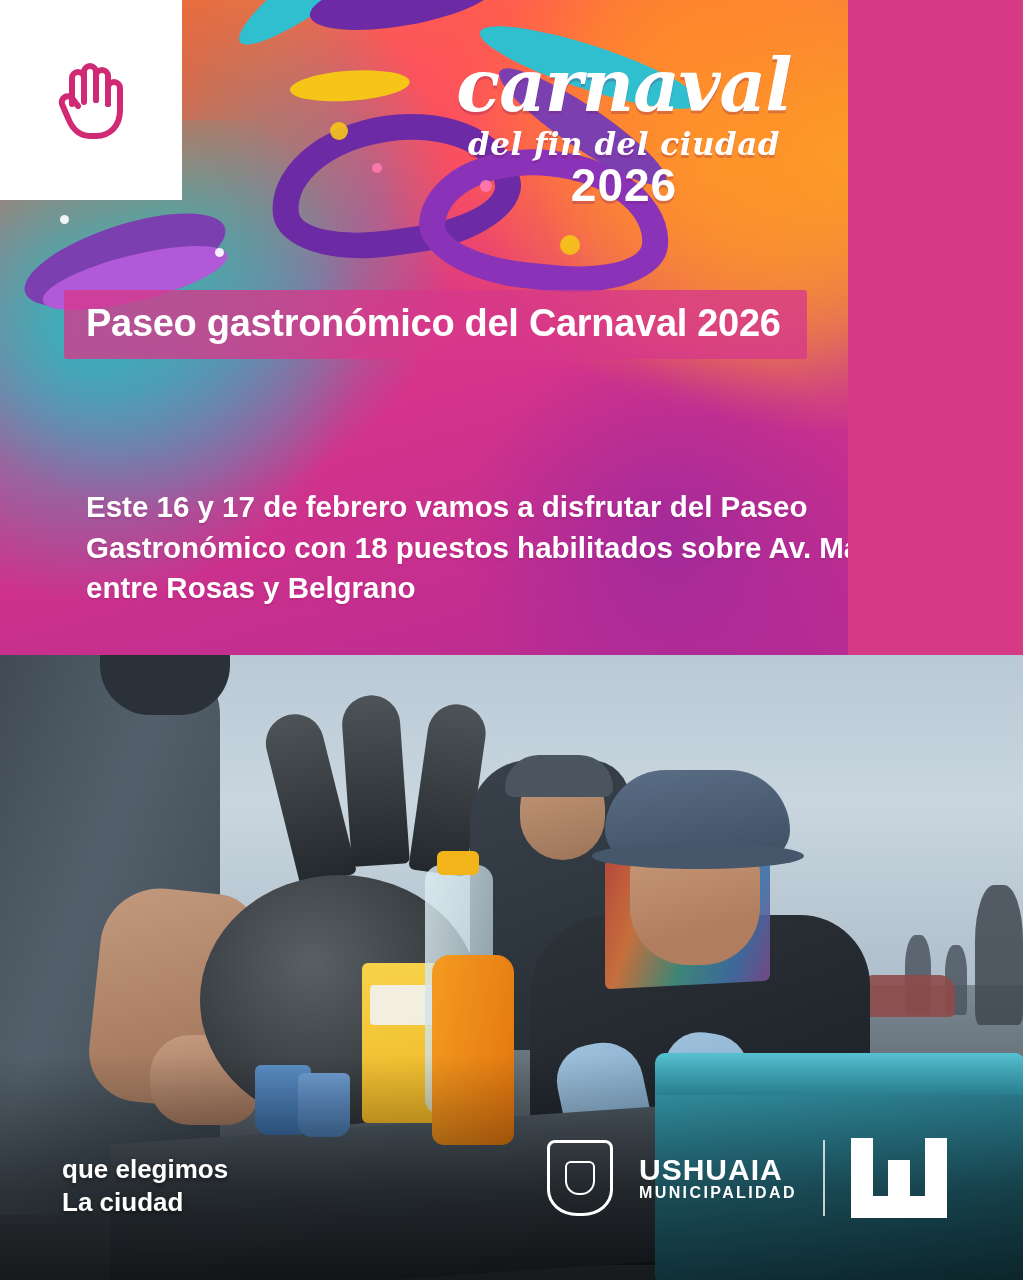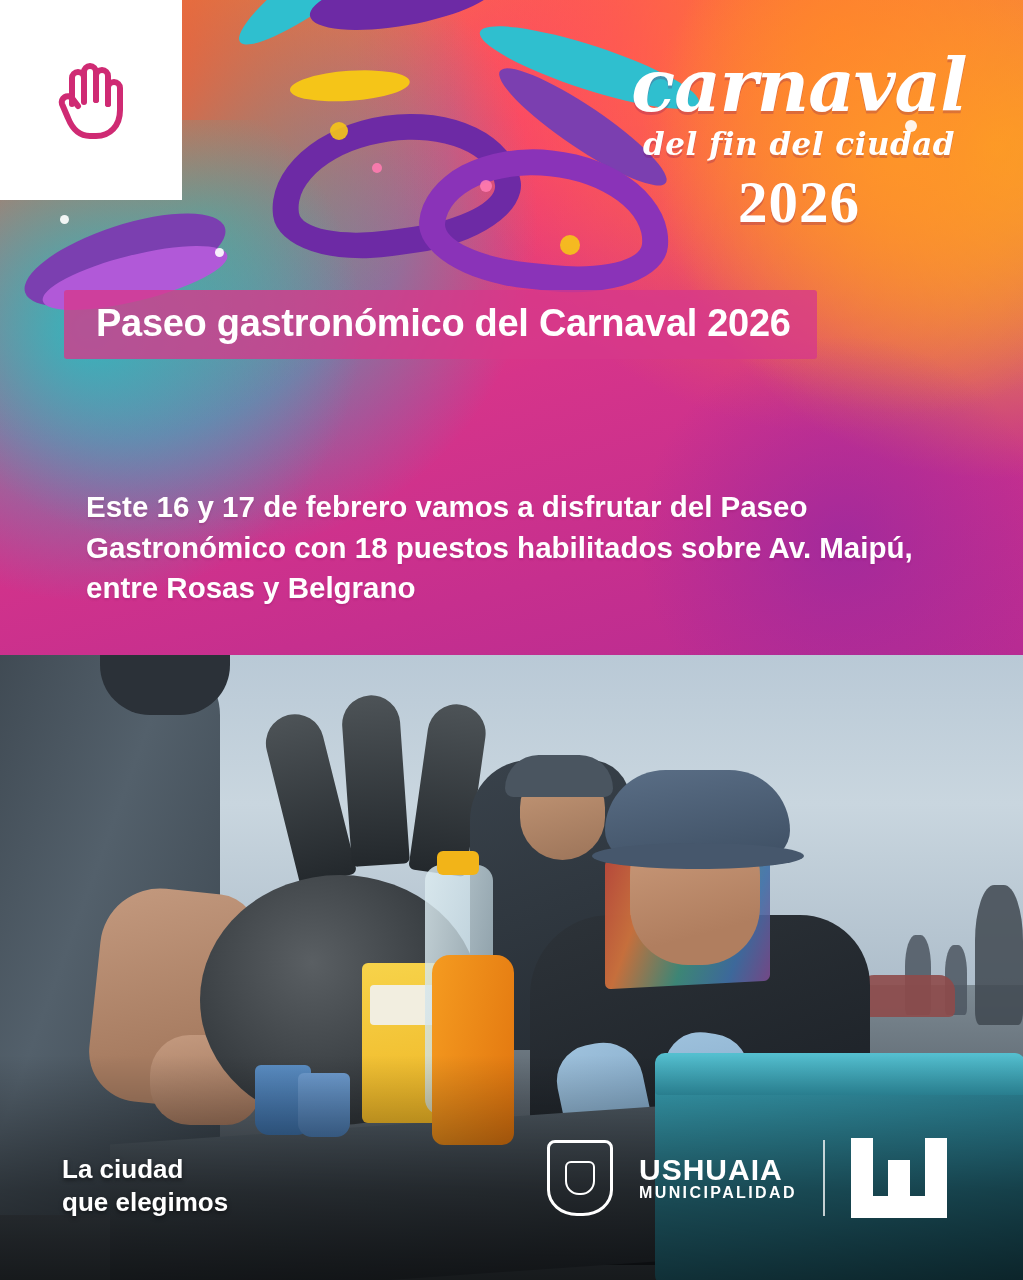--- a/index.html
+++ b/index.html
@@ -15,21 +15,21 @@
     width: 1023px;
     height: 1280px;
     overflow: hidden;
     background: #d63a86;
   }
 
   
   .top-area {
     position: absolute;
     left: 0; top: 0;
-    width: 1023px;
+    width: 848px;
     height: 655px;
     overflow: hidden;
     background:
       radial-gradient(circle at 82% 6%, #ff7b2e 0%, rgba(255,123,46,0) 38%),
       radial-gradient(circle at 97% 22%, #f5c518 0%, rgba(245,197,24,0) 30%),
       radial-gradient(circle at 8% 10%, #ff5a2b 0%, rgba(255,90,43,0) 34%),
       radial-gradient(circle at 20% 34%, #1fb5c4 0%, rgba(31,181,196,0) 36%),
       radial-gradient(circle at 62% 8%, #ff3f6e 0%, rgba(255,63,110,0) 32%),
       linear-gradient(165deg, #ff8a2b 0%, #f2446f 28%, #d6348a 55%, #c62f8e 78%, #b72b93 100%);
   }
@@ -105,45 +105,45 @@
   }
   .carnaval-sub {
     font-family: "DejaVu Serif", serif;
     font-style: italic;
     font-weight: bold;
     font-size: 31px;
     margin-top: 6px;
     letter-spacing: .5px;
   }
   .carnaval-year {
-    font-family: Liberation Serif, serif;
-    font-weight: bold;
-    font-size: 59px;
+    font-family: Liberation Sans, sans-serif;
+    font-weight: bold;
+    font-size: 46px;
     line-height: 1;
-    margin-top: 11px;
+    margin-top: 0;
     letter-spacing: 1px;
   }
 
   
   .hand-badge {
     position: absolute;
     left: 0; top: 0;
     width: 182px; height: 200px;
     background: #ffffff;
     display: flex;
     align-items: center;
     justify-content: center;
   }
 
   
   .title-band {
     position: absolute;
     left: 64px; top: 290px;
     background: rgba(214, 56, 139, .78);
-    padding: 12px 26px 14px 32px;
+    padding: 12px 26px 14px 22px;
     border-radius: 3px;
   }
   .title-band .t {
     color: #ffffff;
     font-size: 38px;
     font-weight: bold;
     letter-spacing: -.3px;
     white-space: nowrap;
   }
   .headline {
@@ -545,22 +545,22 @@
     <div class="cup"></div>
     <div class="cup2"></div>
 
     <div class="cooler"></div>
     <div class="cooler-lid"></div>
 
     <div class="photo-shade"></div>
   </div>
 
   <div class="footer-slogan">
+    <div>que elegimos</div>
     <div>La ciudad</div>
-    <div>que elegimos</div>
   </div>
 
   <div class="footer-brand">
     <div class="crest"></div>
     <div class="brand-text">
       <div class="b1">USHUAIA</div>
       <div class="b2">MUNICIPALIDAD</div>
     </div>
     <div class="brand-sep"></div>
     <div class="u-logo">

